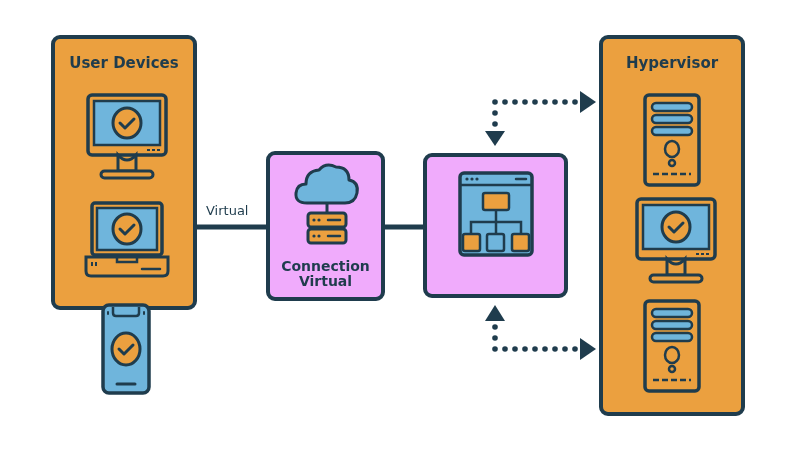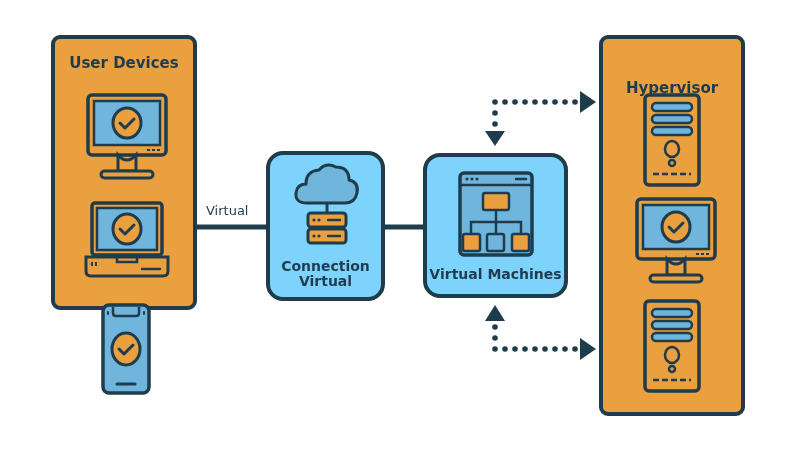--- a/index.html
+++ b/index.html
@@ -3,21 +3,21 @@
 <meta charset="utf-8">
 <style>
   html, body { margin: 0; padding: 0; background: #ffffff; }
   body { width: 800px; height: 451px; position: relative; overflow: hidden;
          font-family: "DejaVu Sans", "Liberation Sans", sans-serif; }
   .panel { position: absolute; box-sizing: border-box; border: 4px solid #1f3c4d;
            border-radius: 9px; background: #eba03f; }
   .panel-title { position: absolute; left: 0; right: 0; text-align: center;
                  font-weight: bold; font-size: 15px; color: #1f3c4d; }
   .node { position: absolute; box-sizing: border-box; border: 4px solid #1f3c4d;
-          border-radius: 17px; background: #7dd3fc; }
+          border-radius: 9px; background: #f0abfc; }
   .node-label { position: absolute; left: 0; right: 0; text-align: center;
                 font-weight: bold; color: #1f3c4d; line-height: 1.1; }
   .edge-label { position: absolute; font-size: 13px; color: #1f3c4d; }
   svg.abs { position: absolute; overflow: visible; }
 </style>
 </head>
 <body>
 
 <svg class="abs" style="left:0;top:0;width:800px;height:451px;">
   <line x1="194" y1="227" x2="268" y2="227" stroke="#1f3c4d" stroke-width="5"></line>
@@ -121,25 +121,24 @@
       <circle cx="16" cy="10" r="1.6" fill="#1f3c4d"></circle>
       <circle cx="21" cy="10" r="1.6" fill="#1f3c4d"></circle>
     <line x1="60" y1="10" x2="70" y2="10" stroke="#1f3c4d" stroke-width="2.5" stroke-linecap="round"></line>
     <rect x="27" y="24" width="26" height="17" rx="2" fill="#eba03f" stroke="#1f3c4d" stroke-width="2.5"></rect>
     <line x1="40" y1="41" x2="40" y2="65" stroke="#1f3c4d" stroke-width="2.5"></line>
     <path d="M15 65 L15 53 L65 53 L65 65" fill="none" stroke="#1f3c4d" stroke-width="2.5"></path>
     <rect x="7" y="65" width="17" height="17" rx="2" fill="#eba03f" stroke="#1f3c4d" stroke-width="2.5"></rect>
     <rect x="31" y="65" width="17" height="17" rx="2" fill="#6fb5dc" stroke="#1f3c4d" stroke-width="2.5"></rect>
     <rect x="56" y="65" width="17" height="17" rx="2" fill="#eba03f" stroke="#1f3c4d" stroke-width="2.5"></rect>
   </svg>
-  <div class="node-label" style="top:110px;font-size:14px;">Virtual Machines</div>
 </div>
 
 <div class="panel" style="left:599px;top:35px;width:146px;height:381px;">
-  <div class="panel-title" style="top:15px;margin-top:25px;">Hypervisor</div>
+  <div class="panel-title" style="top:15px;">Hypervisor</div>
 
   <svg class="abs" style="left:38px;top:52px;" width="62" height="98" viewBox="0 0 62 98">
     <rect x="4" y="4" width="54" height="90" rx="4" fill="#eba03f" stroke="#1f3c4d" stroke-width="3.5"></rect>
     <rect x="11" y="12" width="40" height="8" rx="4" fill="#6fb5dc" stroke="#1f3c4d" stroke-width="2.5"></rect>
     <rect x="11" y="24" width="40" height="8" rx="4" fill="#6fb5dc" stroke="#1f3c4d" stroke-width="2.5"></rect>
     <rect x="11" y="36" width="40" height="8" rx="4" fill="#6fb5dc" stroke="#1f3c4d" stroke-width="2.5"></rect>
     <ellipse cx="31" cy="58" rx="7" ry="8" fill="none" stroke="#1f3c4d" stroke-width="2.5"></ellipse>
     <circle cx="31" cy="72" r="3" fill="none" stroke="#1f3c4d" stroke-width="2.5"></circle>
     <line x1="12" y1="83" x2="50" y2="83" stroke="#1f3c4d" stroke-width="2.5" stroke-dasharray="6 3"></line>
   </svg>

